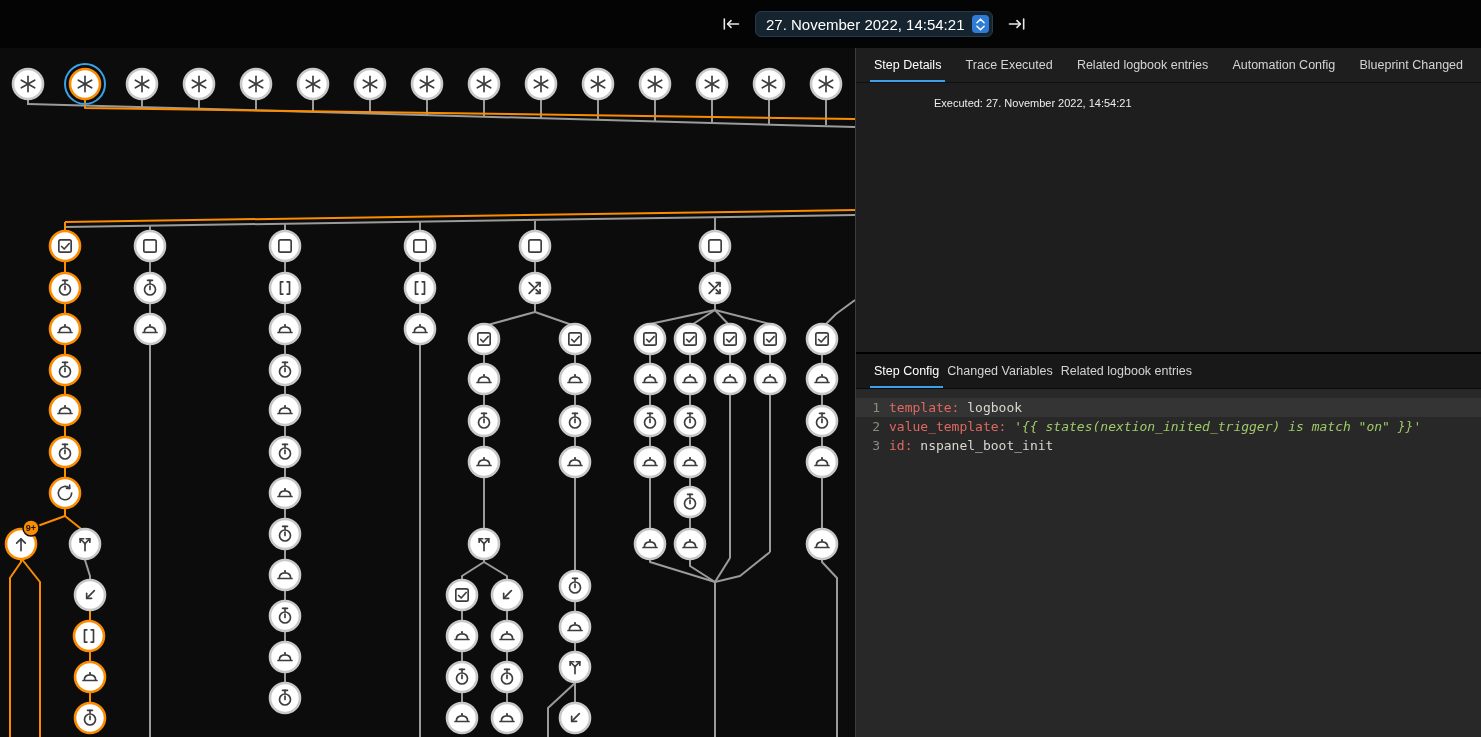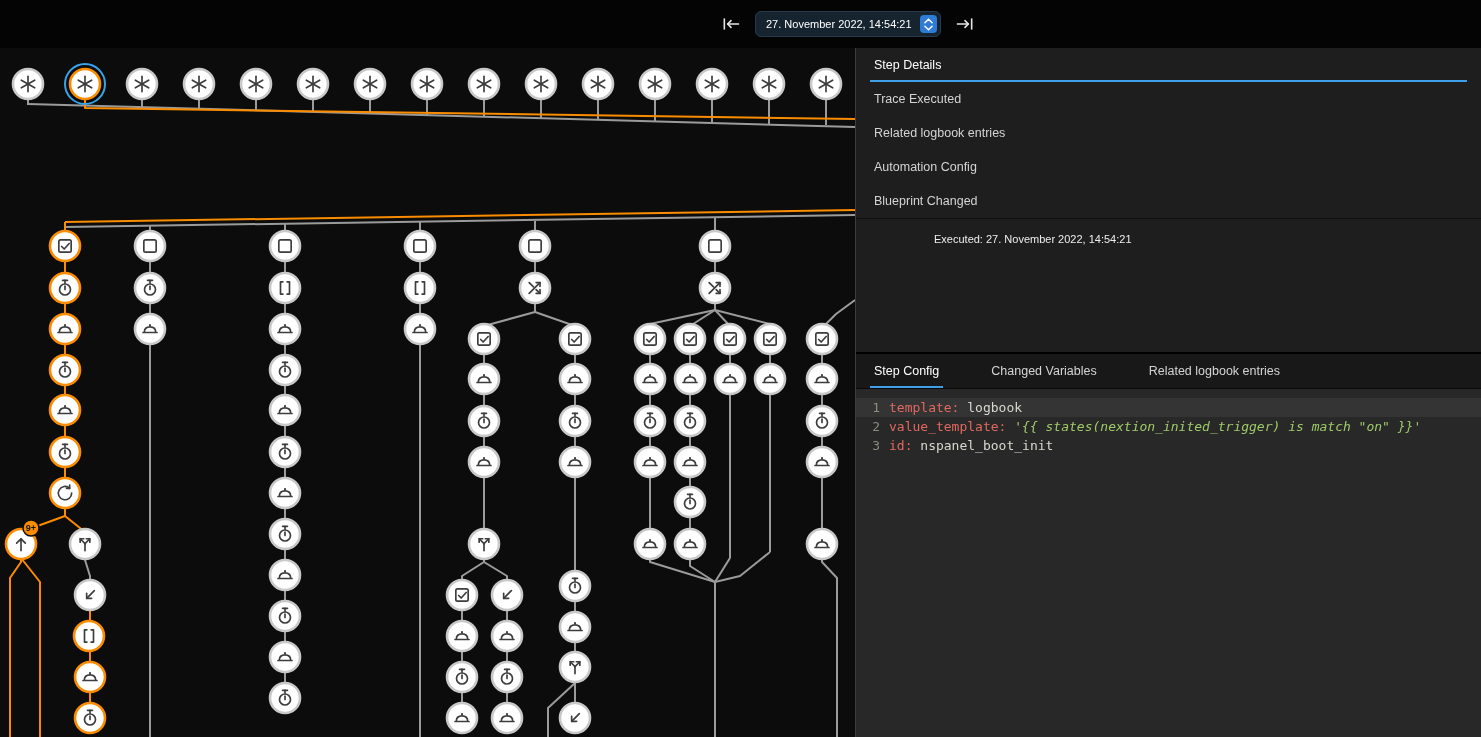--- a/index.html
+++ b/index.html
@@ -8,39 +8,39 @@
     background:#000;color:#e6e6e6;
     font-family:"Liberation Sans",sans-serif;
   }
   
   .topbar{position:absolute;left:0;top:0;width:1481px;height:48px;background:#040404;}
   .run-nav{position:absolute;left:720px;top:0;height:48px;display:flex;align-items:center;gap:13px;}
   .nav-btn{width:22px;height:22px;display:flex;align-items:center;justify-content:center;cursor:pointer;}
   .date-select{
     display:flex;align-items:center;gap:8px;
     background:#16242f;border:1px solid #27394a;border-radius:6px;
-    padding:3px 3px 3px 10px;font-size:11px;color:#fff;cursor:pointer;
+    padding:3px 3px 3px 10px;font-size:15px;color:#fff;cursor:pointer;
   }
   .stepper{width:17px;height:18px;border-radius:4px;background:#2e7cd6;
     display:flex;flex-direction:column;align-items:center;justify-content:center;gap:1px;}
   
   .graph{position:absolute;left:0;top:48px;width:855px;height:689px;background:#0c0c0c;}
   .graph svg{display:block;}
   
   .right{position:absolute;left:855px;top:48px;width:626px;height:689px;
     background:#1e1e1e;border-left:1px solid #3d3d3d;box-sizing:border-box;
     display:flex;flex-direction:column;}
   .panel-top{height:304px;display:flex;flex-direction:column;}
   .tabbar{display:flex;justify-content:space-between;align-items:stretch;
-    padding:0 14px;font-size:12.5px;color:#d4d4d4;border-bottom:1px solid #101010;flex-direction:column;}
+    padding:0 14px;font-size:12.5px;color:#d4d4d4;border-bottom:1px solid #101010;}
   .tab{padding:10px 4px 8px 4px;border-bottom:2px solid transparent;cursor:pointer;white-space:nowrap;}
   .tab.active{color:#fff;border-bottom-color:#3da0e8;}
   .pt-content{padding:14px 16px 0 78px;font-size:11px;color:#ededed;}
   .panel-bottom{flex:1;display:flex;flex-direction:column;background:#282828;border-top:2px solid #000;}
-  .tabbar2{display:flex;justify-content:flex-start;gap:44px;align-items:stretch;
+  .tabbar2{display:flex;justify-content:flex-start;align-items:stretch;
     padding:0 14px;font-size:12.5px;color:#d4d4d4;background:#181818;border-bottom:1px solid #0a0a0a;}
   
   .code{flex:1;padding-top:9px;font-family:"DejaVu Sans Mono",monospace;font-size:13px;line-height:19px;}
   .code-line{display:flex;white-space:pre;}
   .code-line.hl{background:rgba(255,255,255,0.06);}
   .gutter{width:24px;text-align:right;padding-right:9px;color:#8b8b80;flex:none;user-select:none;}
   .tok-key{color:#e0695f;}
   .tok-plain{color:#d8d8d0;}
   .tok-str{color:#9fca6a;font-style:italic;}
 </style>

